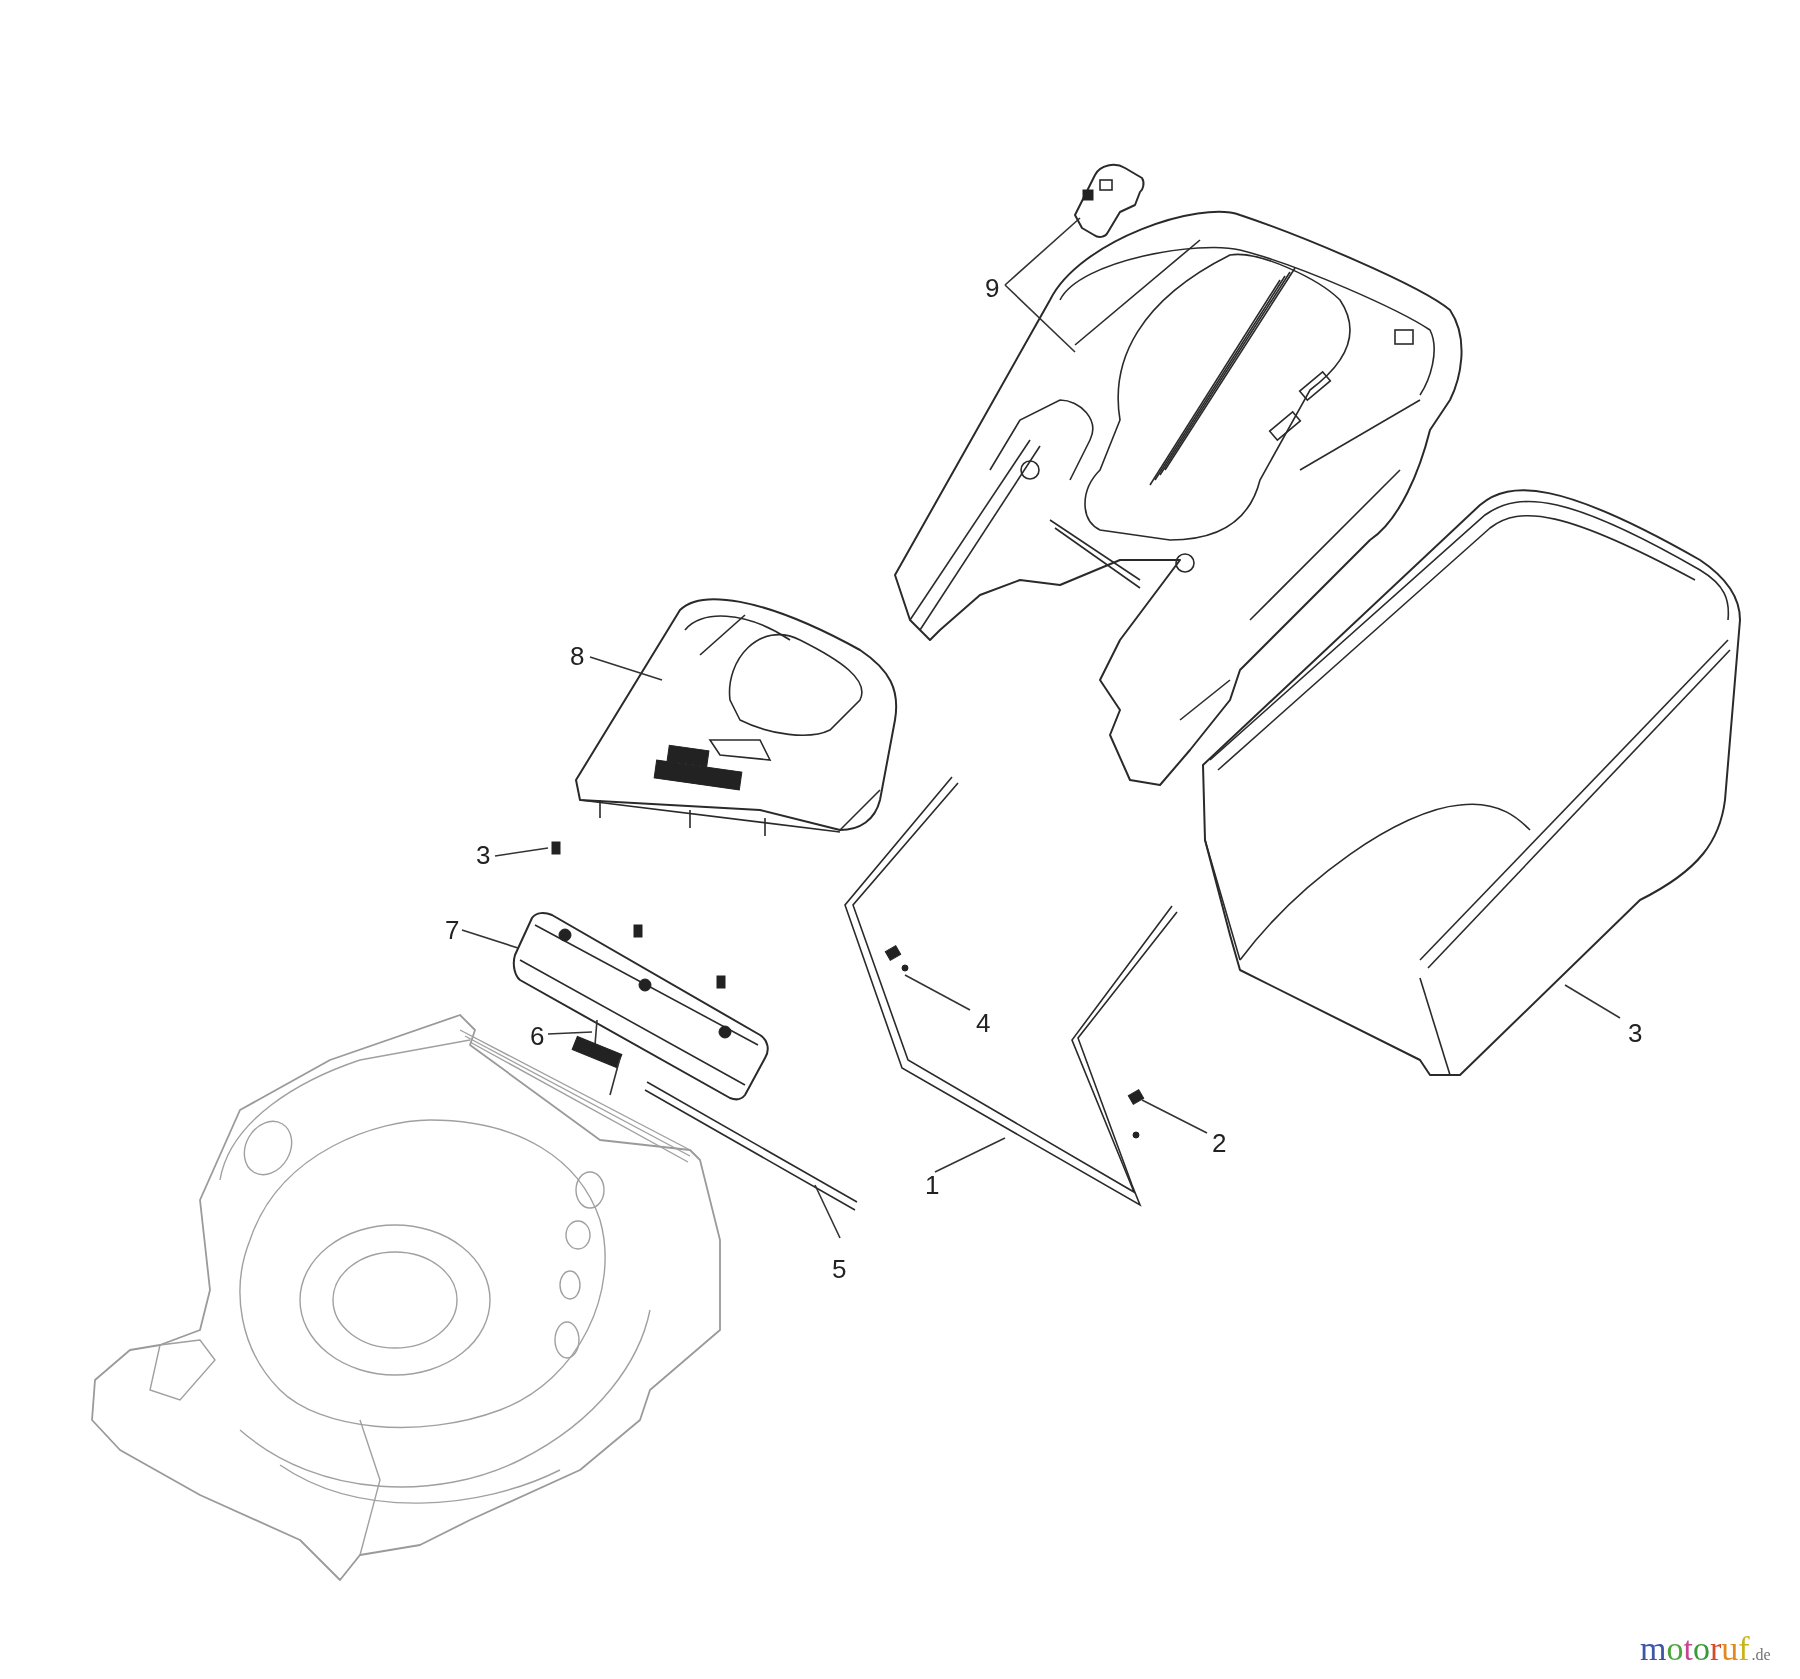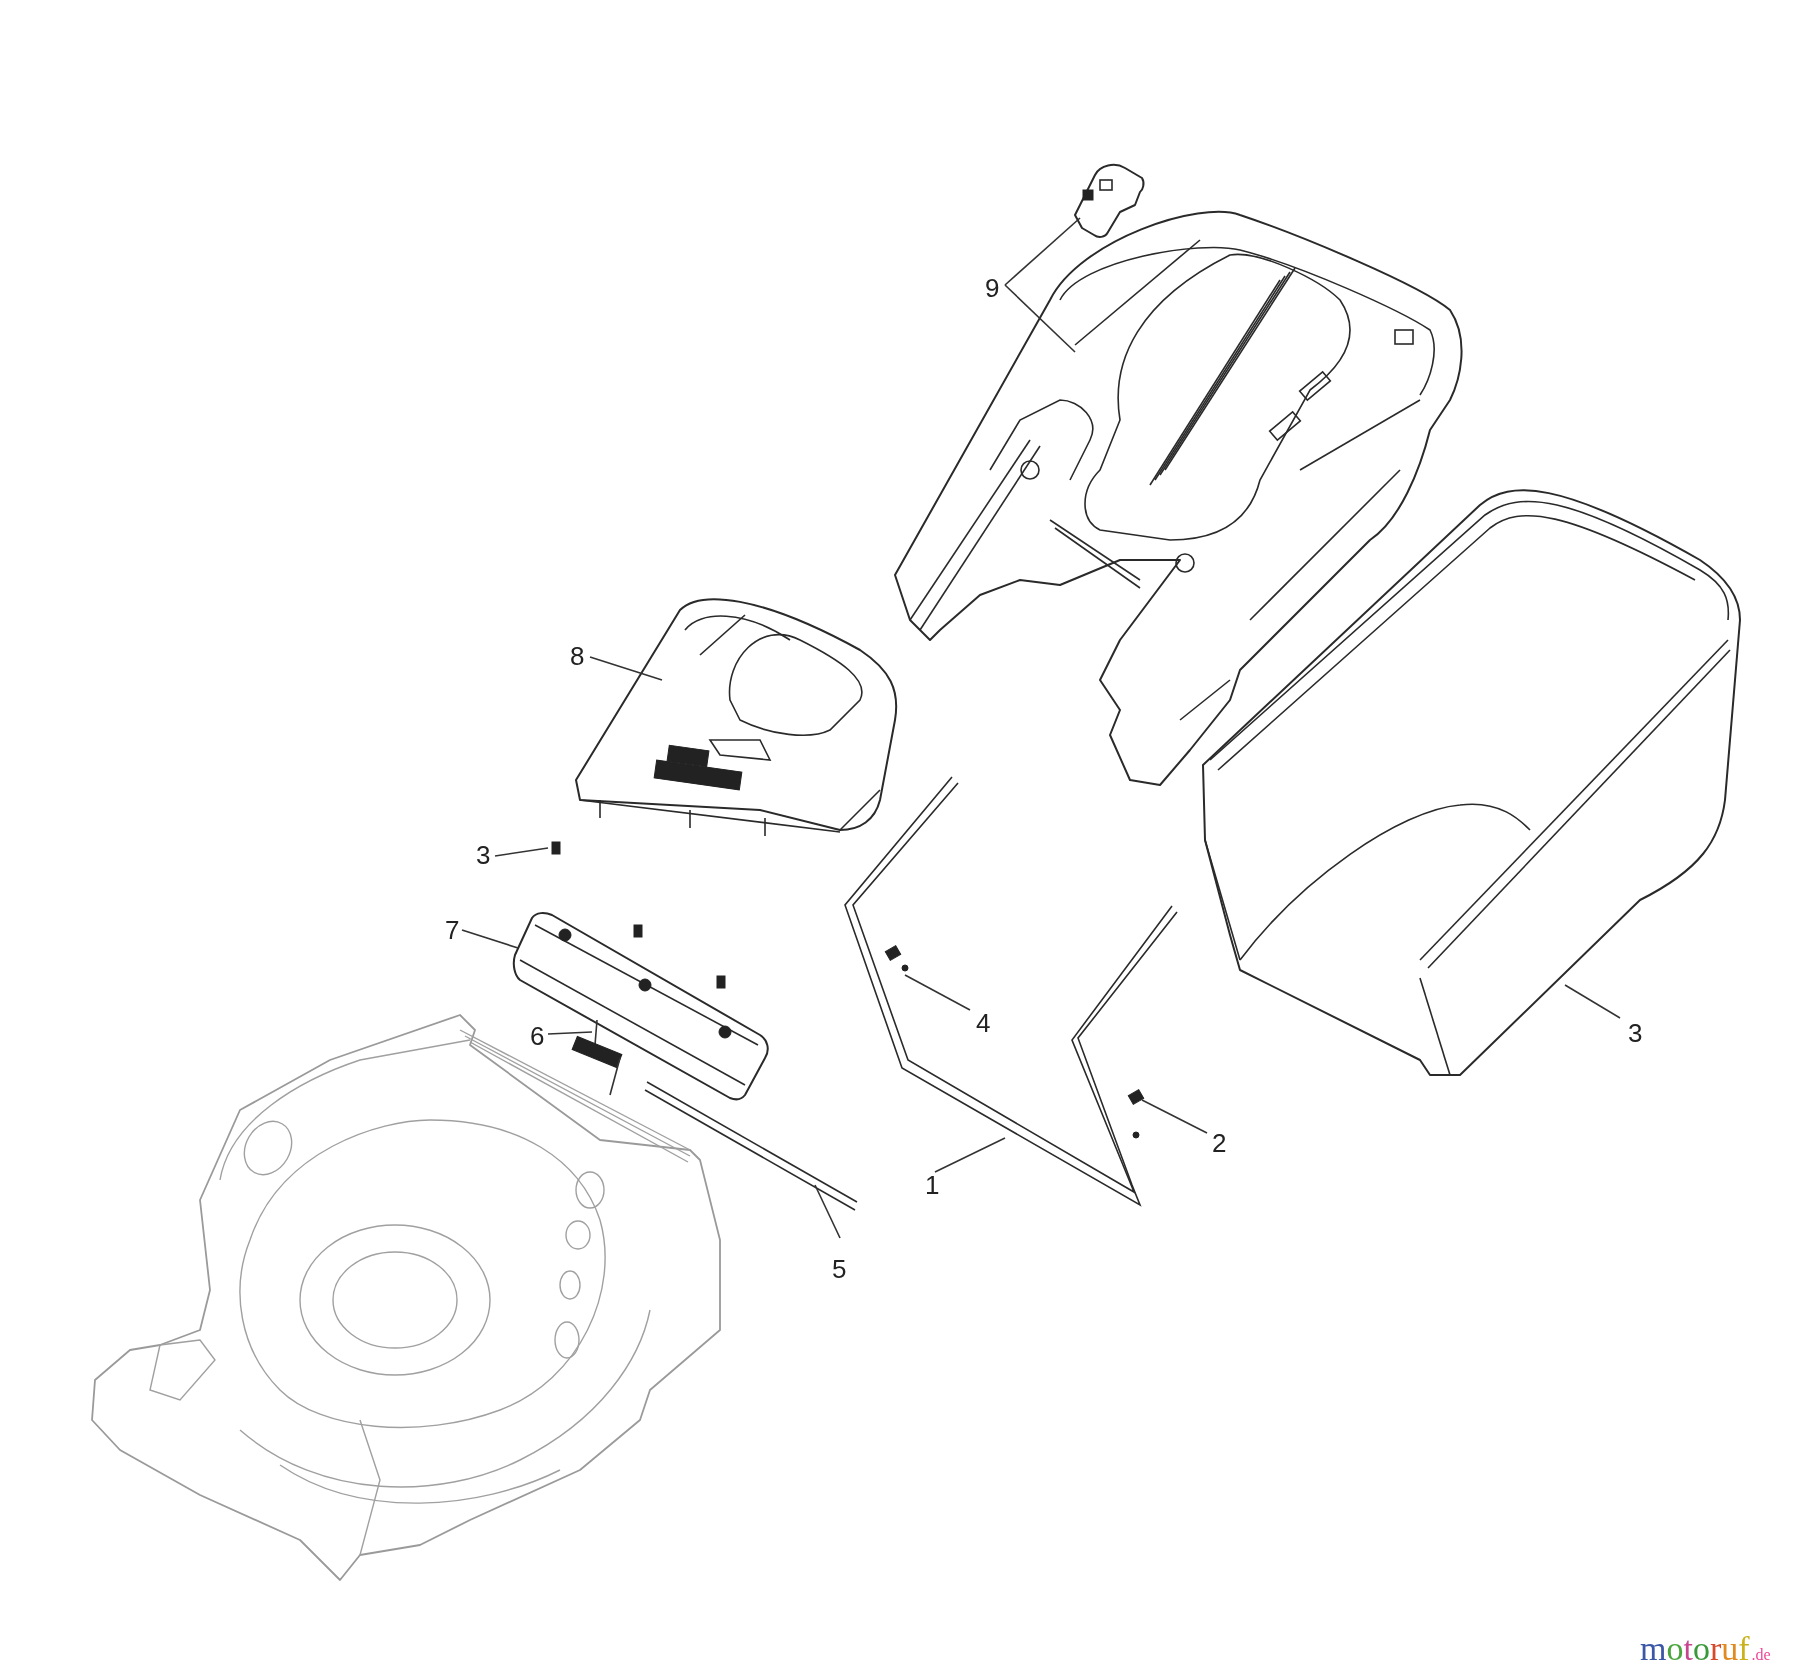--- a/index.html
+++ b/index.html
@@ -7,21 +7,21 @@
   svg.diagram{position:absolute;left:0;top:0;width:1800px;height:1679px;}
   .part{fill:#fff;stroke:#2a2a2a;stroke-width:2;stroke-linejoin:round;stroke-linecap:round;}
   .part-light{fill:#fff;stroke:#9a9a9a;stroke-width:1.8;stroke-linejoin:round;}
   .detail{fill:none;stroke:#2a2a2a;stroke-width:1.6;}
   .detail-light{fill:none;stroke:#a0a0a0;stroke-width:1.4;}
   .dark{fill:#222;stroke:#222;}
   .leader{stroke:#333;stroke-width:1.6;fill:none;}
   .callout{position:absolute;font-size:26px;color:#222;font-family:"Liberation Sans",sans-serif;line-height:1;}
   .logo{position:absolute;left:1640px;top:1632px;font-family:"Liberation Serif",serif;font-size:34px;line-height:1;white-space:nowrap;}
   .logo span{display:inline-block;}
-  .logo .tld{font-size:16px;color:#ec4899;margin-left:2px;}
+  .logo .tld{font-size:16px;color:#737373;margin-left:2px;}
 </style>
 </head>
 <body>
 
 <svg class="diagram" viewBox="0 0 1800 1679">
 
   <g>
     <path class="part-light" d="M460 1015 L475 1030 L470 1045 L600 1140 L690 1150 L700 1160 L720 1240 L720 1330 L650 1390 L640 1420 L580 1470 L470 1520 L420 1545 L360 1555 L340 1580 L300 1540 L200 1495 L120 1450 L92 1420 L95 1380 L130 1350 L160 1345 L200 1330 L210 1290 L200 1200 L240 1110 L330 1060 Z"></path>
     <path class="detail-light" d="M220 1180 C230 1120 300 1080 360 1060 L470 1040"></path>
     <path class="detail-light" d="M250 1240 C280 1150 380 1120 430 1120 C520 1120 580 1160 600 1220 C620 1290 580 1380 500 1410 C420 1440 320 1430 280 1390 C240 1350 230 1290 250 1240 Z"></path>

